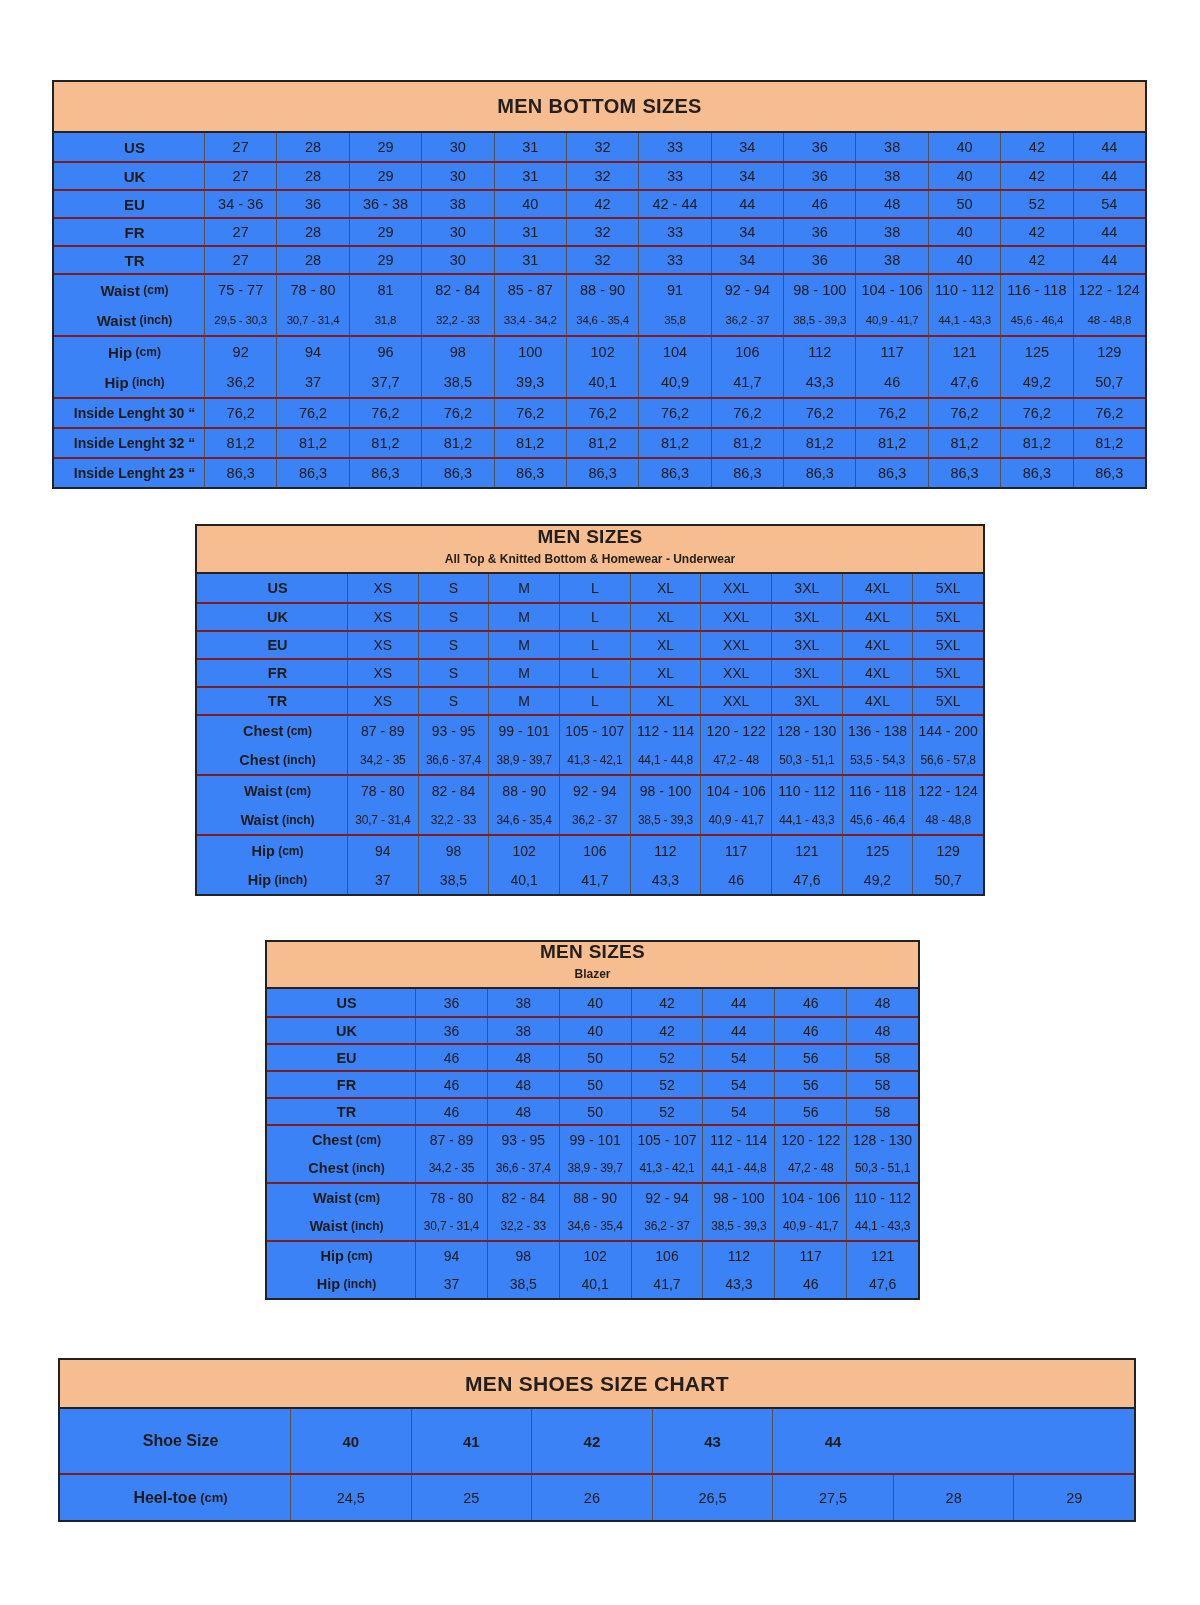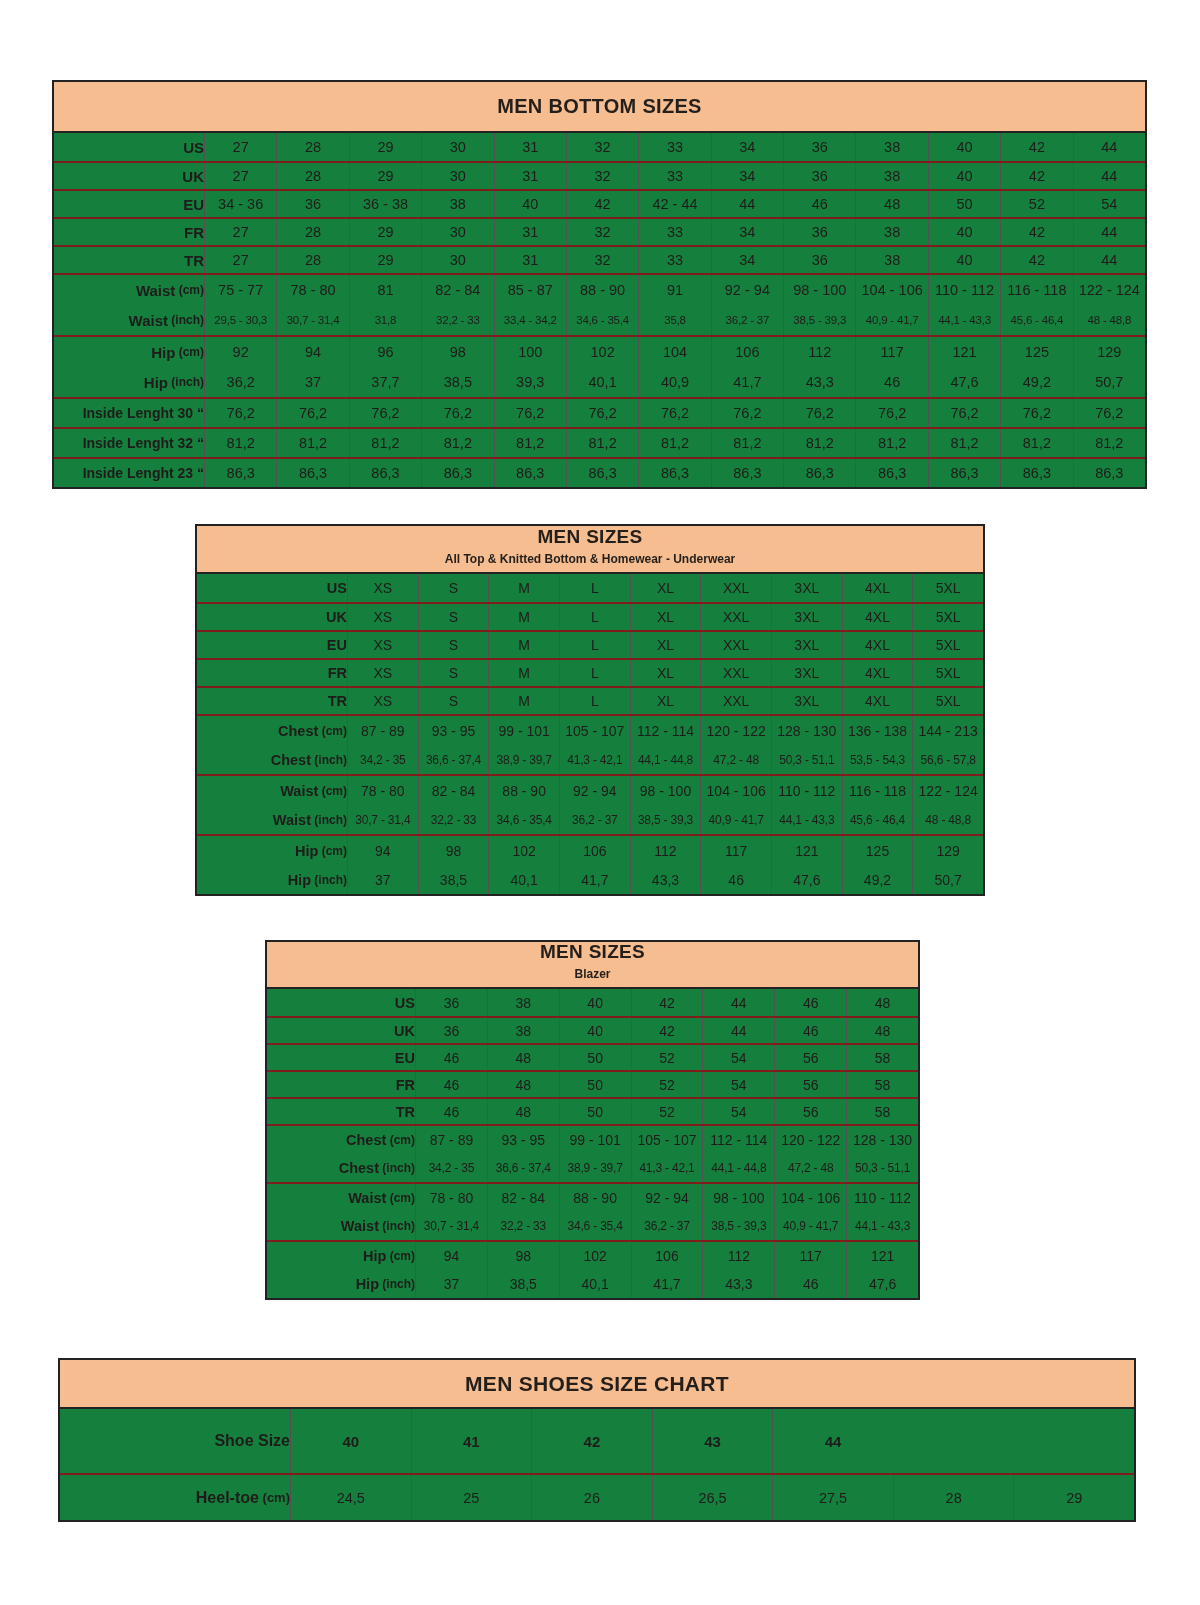--- a/index.html
+++ b/index.html
@@ -8,21 +8,21 @@
     background: #ffffff;
     font-family: "Liberation Sans", sans-serif;
     color: #1e1c1a;
     position: relative;
   }
   * { box-sizing: border-box; }
 
   .size-table {
     position: absolute;
     border: 2px solid #222222;
-    background: #15803d;
+    background: #3b82f6;
   }
   .band {
     background: #F6BD91;
     border-bottom: 2px solid #222222;
     display: flex; flex-direction: column;
     align-items: center; justify-content: center;
     line-height: 1.12;
   }
   .band .ttl {
     margin: 0;
@@ -39,21 +39,21 @@
   .grid > * + * { border-top: 2px solid #7f1d1d; }
 
   .row { display: grid; align-items: stretch; }
   .cell {
     display: flex; align-items: center; justify-content: center;
     border-left: 1px solid #515151;
     overflow: hidden;
     white-space: nowrap;
   }
   .cell.label {
-    justify-content: flex-end;
+    justify-content: center;
     padding-left: 11px;
     font-weight: bold;
     border-left: none;
   }
   .cell .unit { font-weight: bold; }
   .group .row + .row { border-top: none; }
 
   
   .t1 { left: 52px; top: 80px; width: 1095px; --label-w: 150px; }
   .t1 .band { height: 51px; }
@@ -420,21 +420,21 @@
             <span class="unit">&nbsp;(cm)</span>
           </div>
           <div class="cell val">87 - 89</div>
           <div class="cell val">93 - 95</div>
           <div class="cell val">99 - 101</div>
           <div class="cell val">105 - 107</div>
           <div class="cell val">112 - 114</div>
           <div class="cell val">120 - 122</div>
           <div class="cell val">128 - 130</div>
           <div class="cell val">136 - 138</div>
-          <div class="cell val">144 - 213</div>
+          <div class="cell val">144 - 200</div>
         </div>
         <div class="row line small" style="grid-template-columns: var(--label-w) repeat(9, 1fr);">
           <div class="cell label">
             <span>Chest</span>
             <span class="unit">&nbsp;(inch)</span>
           </div>
           <div class="cell val">34,2 - 35</div>
           <div class="cell val">36,6 - 37,4</div>
           <div class="cell val">38,9 - 39,7</div>
           <div class="cell val">41,3 - 42,1</div>

